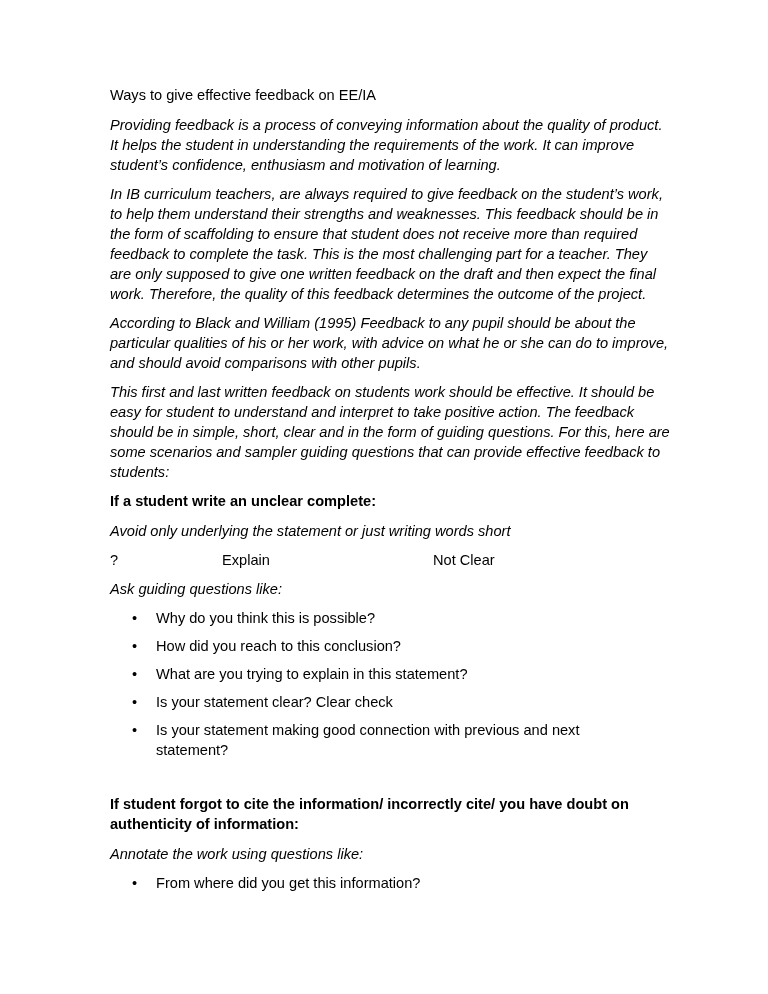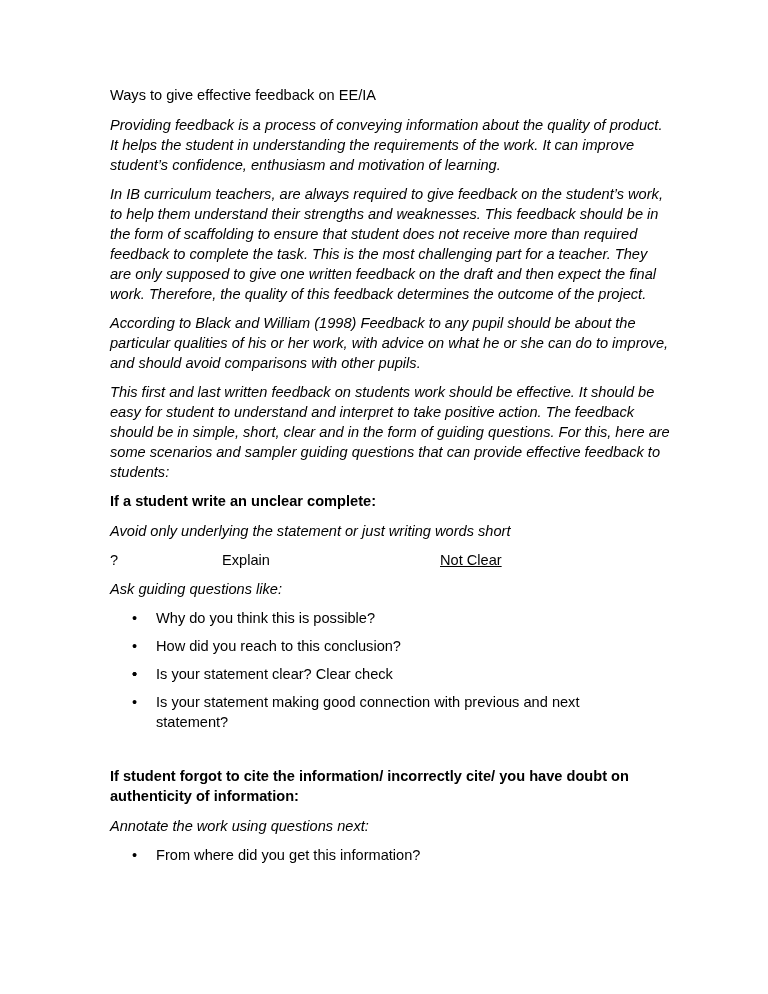--- a/index.html
+++ b/index.html
@@ -38,21 +38,21 @@
       position: relative;
       height: 20px;
       margin-bottom: 9px;
     }
     .words-row span {
       position: absolute;
       top: 0;
     }
     .w0 { left: 0; }
     .w1 { left: 112px; }
-    .w2 { left: 330px; text-decoration: underline; }
+    .w2 { left: 323px; }
     ul {
       list-style: none;
       margin: 0;
       padding: 0;
     }
     ul li {
       position: relative;
       padding-left: 46px;
       margin-bottom: 8px;
     }
@@ -67,21 +67,21 @@
     .p-block { margin-bottom: 9px; font-style: italic; }
   </style>
 </head>
 <body>
 
 <div class="page">
   <p class="heading">Ways to give effective feedback on EE/IA</p>
 
   <p class="p-block">Providing feedback is a process of conveying information about the quality of product. It helps the student in understanding the requirements of the work. It can improve student’s confidence, enthusiasm and motivation of learning.</p>
   <p class="p-block">In IB curriculum teachers, are always required to give feedback on the student’s work, to help them understand their strengths and weaknesses. This feedback should be in the form of scaffolding to ensure that student does not receive more than required feedback to complete the task. This is the most challenging part for a teacher. They are only supposed to give one written feedback on the draft and then expect the final work. Therefore, the quality of this feedback determines the outcome of the project.</p>
-  <p class="p-block">According to Black and William (1998) Feedback to any pupil should be about the particular qualities of his or her work, with advice on what he or she can do to improve, and should avoid comparisons with other pupils.</p>
+  <p class="p-block">According to Black and William (1995) Feedback to any pupil should be about the particular qualities of his or her work, with advice on what he or she can do to improve, and should avoid comparisons with other pupils.</p>
   <p class="p-block">This first and last written feedback on students work should be effective. It should be easy for student to understand and interpret to take positive action. The feedback should be in simple, short, clear and in the form of guiding questions. For this, here are some scenarios and sampler guiding questions that can provide effective feedback to students:</p>
 
   <p class="subhead">If a student write an unclear complete:</p>
   <p class="p-block">Avoid only underlying the statement or just writing words short</p>
 
   <div class="words-row">
     <span class="w0">?</span>
     <span class="w1">Explain</span>
     <span class="w2">Not Clear</span>
   </div>
@@ -92,35 +92,36 @@
     <li>
       <span class="bullet">•</span>
       <span>Why do you think this is possible?</span>
     </li>
     <li>
       <span class="bullet">•</span>
       <span>How did you reach to this conclusion?</span>
     </li>
     <li>
       <span class="bullet">•</span>
+      <span>What are you trying to explain in this statement?</span>
     </li>
     <li>
       <span class="bullet">•</span>
       <span>Is your statement clear? Clear check</span>
     </li>
     <li style="width:480px;">
       <span class="bullet">•</span>
       <span>Is your statement making good connection with previous and next statement?</span>
     </li>
   </ul>
 
   <div class="gap"></div>
 
   <p class="subhead">If student forgot to cite the information/ incorrectly cite/ you have doubt on authenticity of information:</p>
-  <p class="p-block">Annotate the work using questions next:</p>
+  <p class="p-block">Annotate the work using questions like:</p>
 
   <ul>
     <li>
       <span class="bullet">•</span>
       <span>From where did you get this information?</span>
     </li>
   </ul>
 </div>
 
 </body></html>

